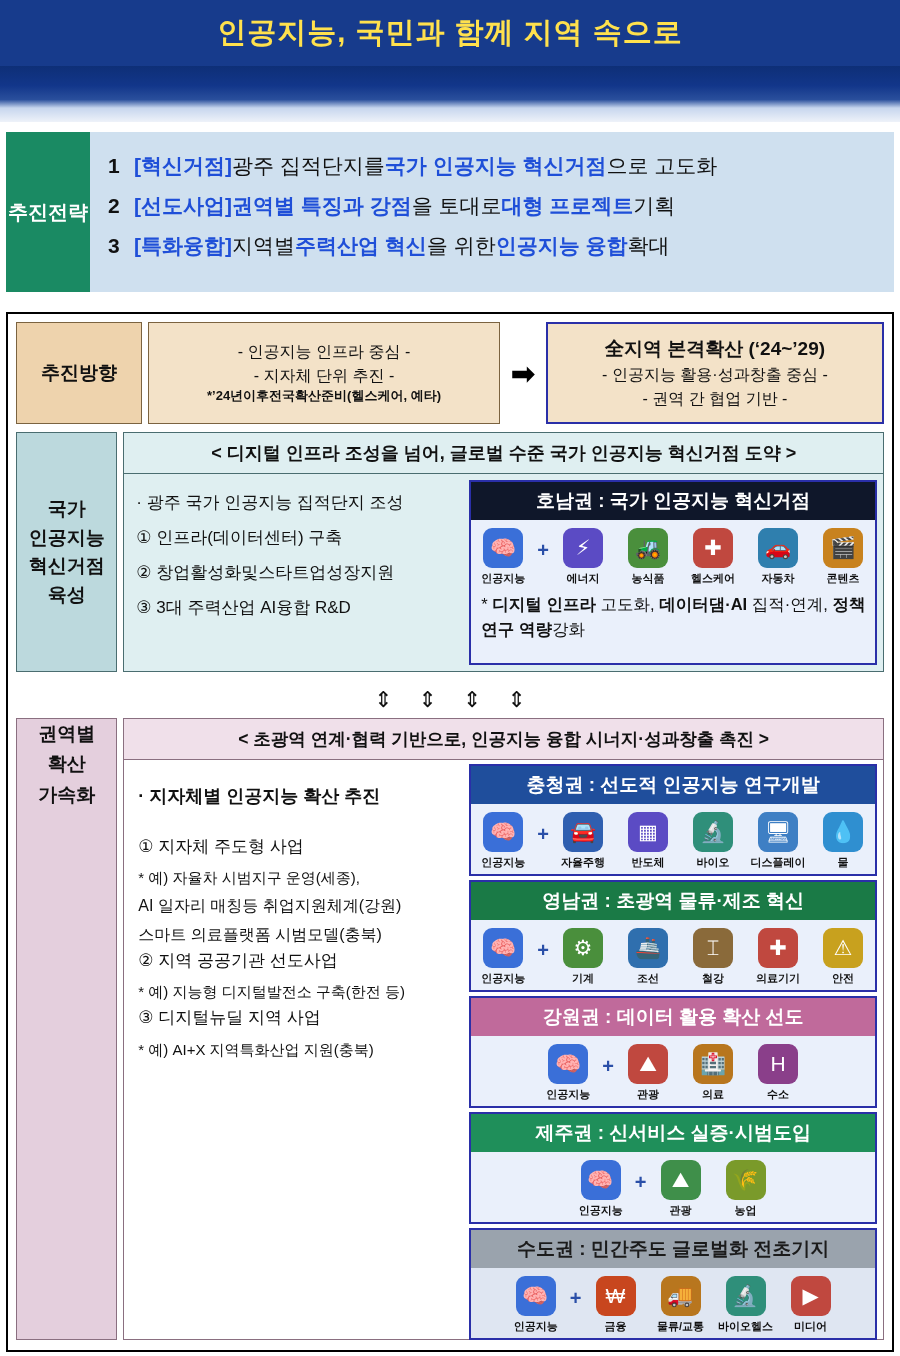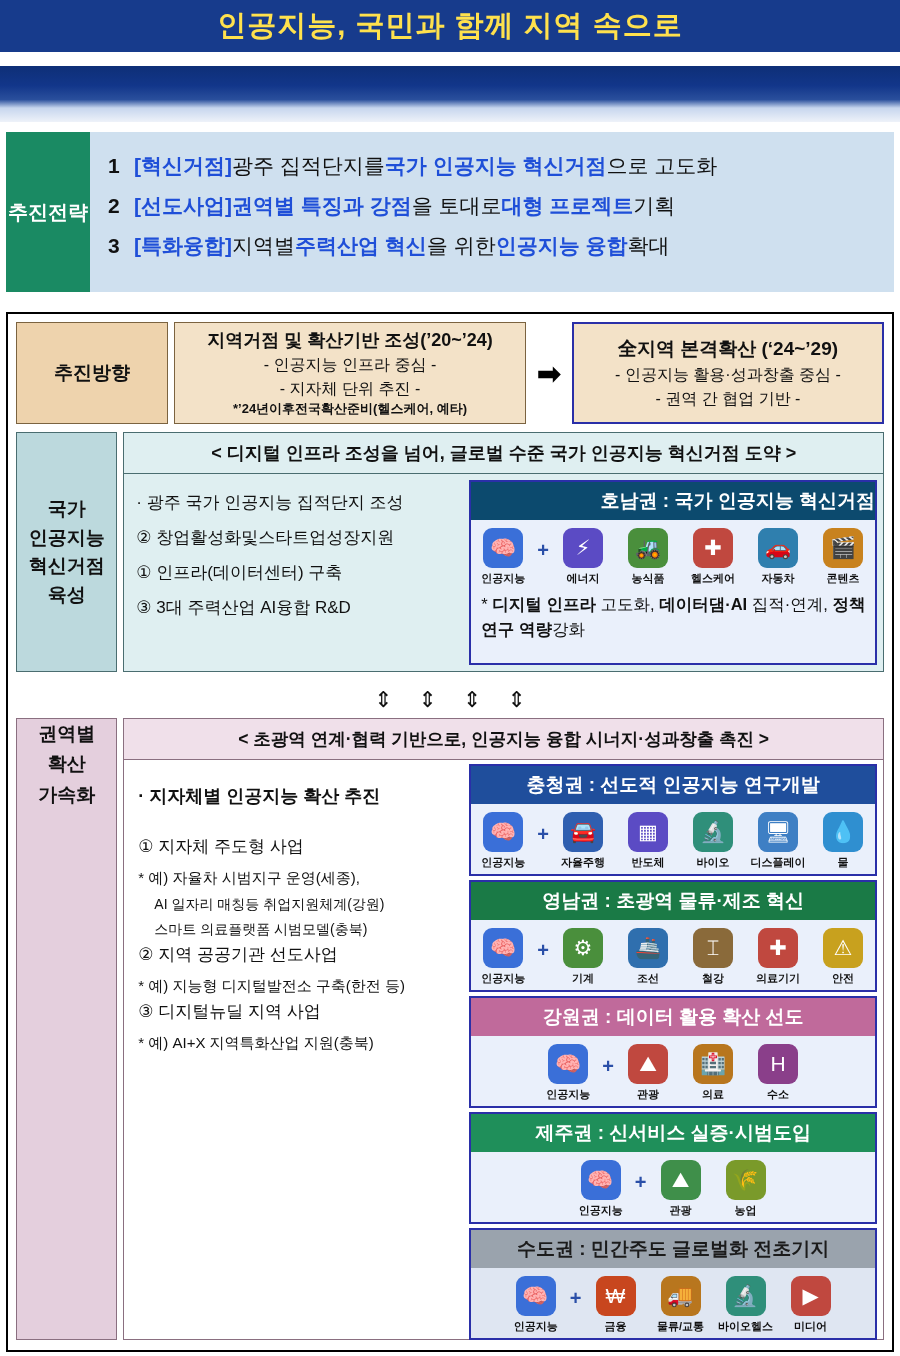--- a/index.html
+++ b/index.html
@@ -6,21 +6,21 @@
   body{
     width:900px;height:1356px;
     background:#ffffff;
     font-family:"Liberation Sans","DejaVu Sans",sans-serif;
     color:#111;
     position:relative;
     overflow:hidden;
   }
   
   .header{
-    position:absolute;left:0;top:0;width:900px;height:52px;
+    position:absolute;left:0;top:0;width:900px;height:66px;
     background:#173b8c;
     display:flex;align-items:center;justify-content:center;
   }
   .header-title{
     color:#ffe14d;font-size:29px;font-weight:bold;letter-spacing:1px;
   }
   .header-strip{
     position:absolute;left:0;top:66px;width:900px;height:56px;
     background:linear-gradient(180deg,#0e2f77 0%,#12368a 35%,#2a4f9c 60%,#c7d6ee 75%,#eef2f9 100%);
   }
@@ -50,21 +50,21 @@
   .b{font-weight:bold;}
   .blue{color:#1f4fd8;font-weight:bold;}
   
   .frame{
     position:absolute;left:6px;top:312px;width:888px;height:1040px;
     border:2px solid #000;box-sizing:border-box;background:#fff;
   }
   
   .row1{position:absolute;left:0;top:0;width:884px;height:118px;display:flex;padding:8px;box-sizing:border-box;}
   .dir-label{
-    width:152px;background:#eed3ad;border:1px solid #7b6340;
+    width:126px;background:#eed3ad;border:1px solid #7b6340;
     display:flex;align-items:center;justify-content:center;
     font-size:19px;font-weight:bold;
   }
   .dir-box1{
     width:352px;margin-left:6px;background:#f3e2c8;border:1px solid #7b6340;
     display:flex;flex-direction:column;align-items:center;justify-content:center;
     text-align:center;line-height:1.45;
   }
   .dir-box1 .t{font-size:18px;font-weight:bold;}
   .dir-box1 .s{font-size:16px;}
@@ -91,21 +91,21 @@
   .hub-head{
     background:#dfeff1;border-bottom:1px solid #4a6d70;
     text-align:center;font-size:18px;font-weight:bold;padding:8px 0;
   }
   .hub-cols{flex:1;display:flex;background:#dfeff1;}
   .hub-left{width:345px;padding:12px 8px 8px 12px;box-sizing:border-box;font-size:17px;line-height:2.05;}
   .hub-right{flex:1;margin:6px 6px 6px 0;border:2px solid #2a2fa8;background:#eaf0fb;display:flex;flex-direction:column;}
   .band{
     text-align:center;color:#fff;font-size:19px;font-weight:bold;padding:6px 0;
   }
-  .band.purple{background:#0c4a6e;text-align:right;}
+  .band.purple{background:#0f172a;}
   .band.blue{background:#1f4e9c;}
   .band.green{background:#1a7a46;}
   .band.pink{background:#c06a9b;}
   .band.green2{background:#1f8f5a;}
   .band.gray{background:#9aa3ad;color:#1b1b1b;}
   .icons{display:flex;justify-content:center;align-items:flex-start;gap:9px;padding:8px 4px 4px 4px;flex-wrap:nowrap;}
   .icon-item{display:flex;flex-direction:column;align-items:center;width:56px;}
   .icon-box{
     width:40px;height:40px;border-radius:9px;display:flex;align-items:center;justify-content:center;
     font-size:21px;color:#fff;
@@ -131,21 +131,21 @@
   .reg-body{flex:1;margin-left:6px;border:1px solid #8a6f80;display:flex;flex-direction:column;background:#fff;}
   .reg-head{
     background:#f0e0ea;border-bottom:1px solid #8a6f80;
     text-align:center;font-size:17.5px;font-weight:bold;padding:8px 0;
   }
   .reg-cols{flex:1;display:flex;}
   .reg-left{width:345px;padding:22px 8px 8px 14px;box-sizing:border-box;font-size:16.5px;line-height:1.6;}
   .reg-left .h{font-size:18px;font-weight:bold;margin-bottom:22px;}
   .reg-left .item{font-size:17px;}
   .reg-left .ex{font-size:15px;margin-top:6px;}
-  .reg-left .ex2{font-size:14px;margin-top:3px;margin-left:16px;}
+  .reg-left .ex2{font-size:16px;margin-top:3px;}
   .reg-right{flex:1;padding:4px 6px 6px 0;box-sizing:border-box;display:flex;flex-direction:column;gap:4px;}
   .panel{border:2px solid #2a2fa8;background:#eaf0fb;}
   .panel.gray-b{border:2px solid #2a2fa8;background:#dfe6f2;}
   
   [data-interactable]{box-sizing:border-box;}
 </style>
 </head>
 <body>
 
 <div class="header" data-interactable="false">
@@ -183,21 +183,20 @@
         <span class="" data-interactable="false"> 확대</span>
       </div>
     </div>
 </div>
 
 <div class="frame" data-interactable="false">
 
   <div class="row1" data-interactable="false">
     <div class="dir-label" data-interactable="false">추진방향</div>
     <div class="dir-box1" data-interactable="false">
-      <div class="t" data-interactable="false">지역거점 및 확산기반 조성(’20~’24)</div>
       <div class="s" data-interactable="false">- 인공지능 인프라 중심 -</div>
       <div class="s" data-interactable="false">- 지자체 단위 추진 -</div>
       <div class="s2" data-interactable="false">*’24년이후전국확산준비(헬스케어, 예타)</div>
     </div>
     <div class="arrow" data-interactable="false">➡</div>
     <div class="dir-box2" data-interactable="false">
       <div class="t" data-interactable="false">全지역 본격확산 (‘24~’29)</div>
       <div class="s" data-interactable="false">- 인공지능 활용·성과창출 중심 -</div>
       <div class="s" data-interactable="false">- 권역 간 협업 기반 -</div>
     </div>
@@ -210,22 +209,22 @@
           <div data-interactable="false">인공지능</div>
           <div data-interactable="false">혁신거점</div>
           <div data-interactable="false">육성</div>
         </div>
       </div>
     <div class="hub-body" data-interactable="false">
       <div class="hub-head" data-interactable="false">&lt; 디지털 인프라 조성을 넘어, 글로벌 수준 국가 인공지능 혁신거점 도약 &gt;</div>
       <div class="hub-cols" data-interactable="false">
         <div class="hub-left" data-interactable="false" id="hub-bullets">
             <div data-interactable="false">· 광주 국가 인공지능 집적단지 조성</div>
+            <div data-interactable="false">① 인프라(데이터센터) 구축</div>
             <div data-interactable="false">② 창업활성화및스타트업성장지원</div>
-            <div data-interactable="false">① 인프라(데이터센터) 구축</div>
             <div data-interactable="false">③ 3대 주력산업 AI융합 R&amp;D</div>
           </div>
         <div class="hub-right" data-interactable="false">
           <div class="band purple" data-interactable="false">호남권 : 국가 인공지능 혁신거점</div>
           <div class="icons" data-interactable="false" id="hub-icons">
               <div class="icon-item" data-interactable="false">
                 <div class="icon-box" data-interactable="false" style="background: rgb(58, 111, 216);">🧠</div>
                 <div class="icon-cap" data-interactable="false">인공지능</div>
               </div>
               <div class="plus" data-interactable="false">+</div>

